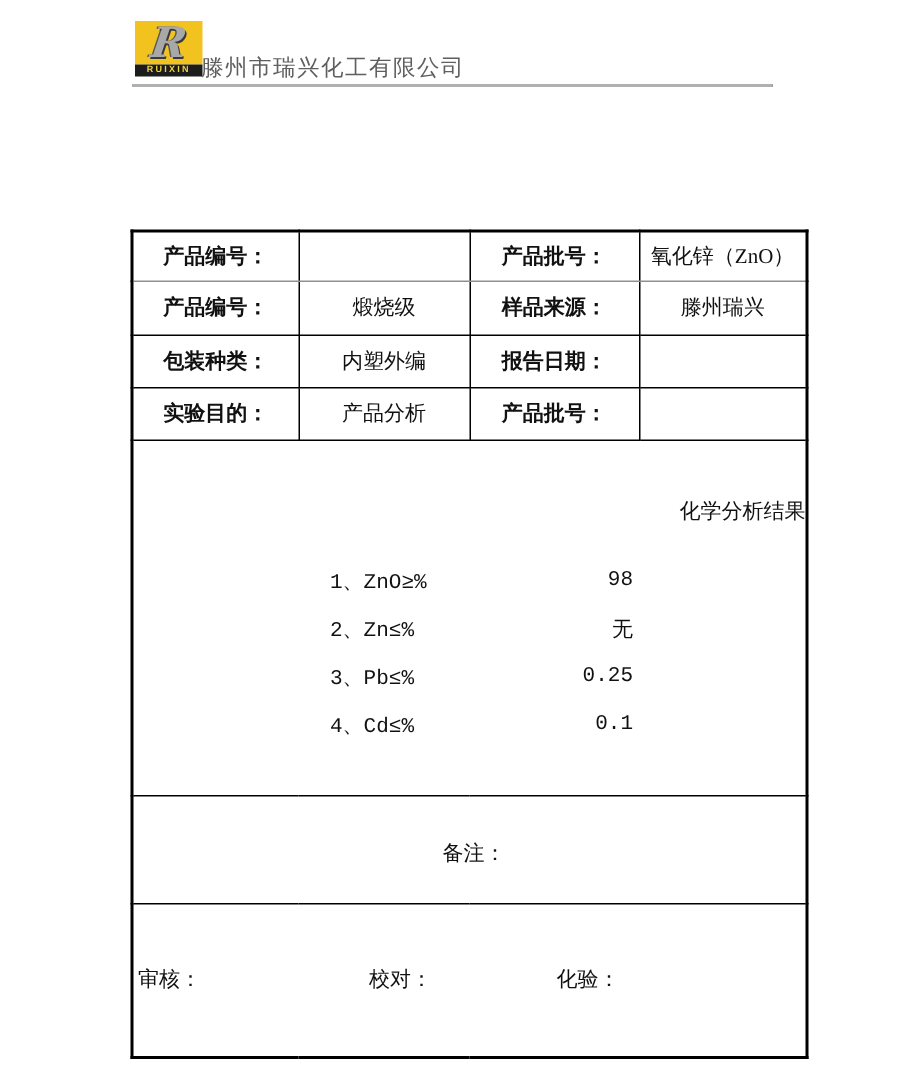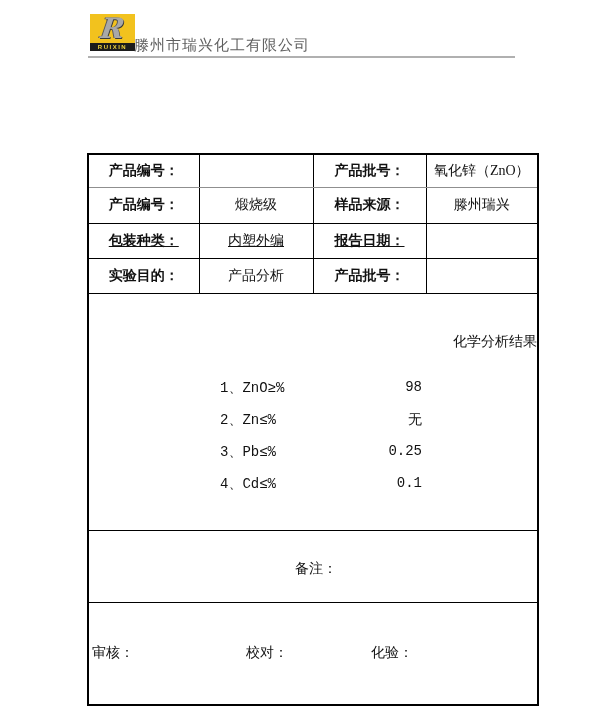--- a/index.html
+++ b/index.html
@@ -104,21 +104,21 @@
     font-family: "Liberation Sans", sans-serif;
     font-weight: bold;
     font-size: 14px;
   }
   td.val {
     font-family: "Liberation Serif", serif;
     font-size: 14px;
   }
   tr.r1 td { height: 33px; }
   tr.r2 td { height: 36px; }
-  tr.r3 td { height: 35px; text-decoration: underline; }
+  tr.r3 td { height: 35px; }
   tr.r4 td { height: 35px; }
 
   td.analysis-cell {
     height: 237px;
     vertical-align: top;
     padding: 0;
   }
   .analysis-heading {
     margin-top: 16px;
     text-align: right;

